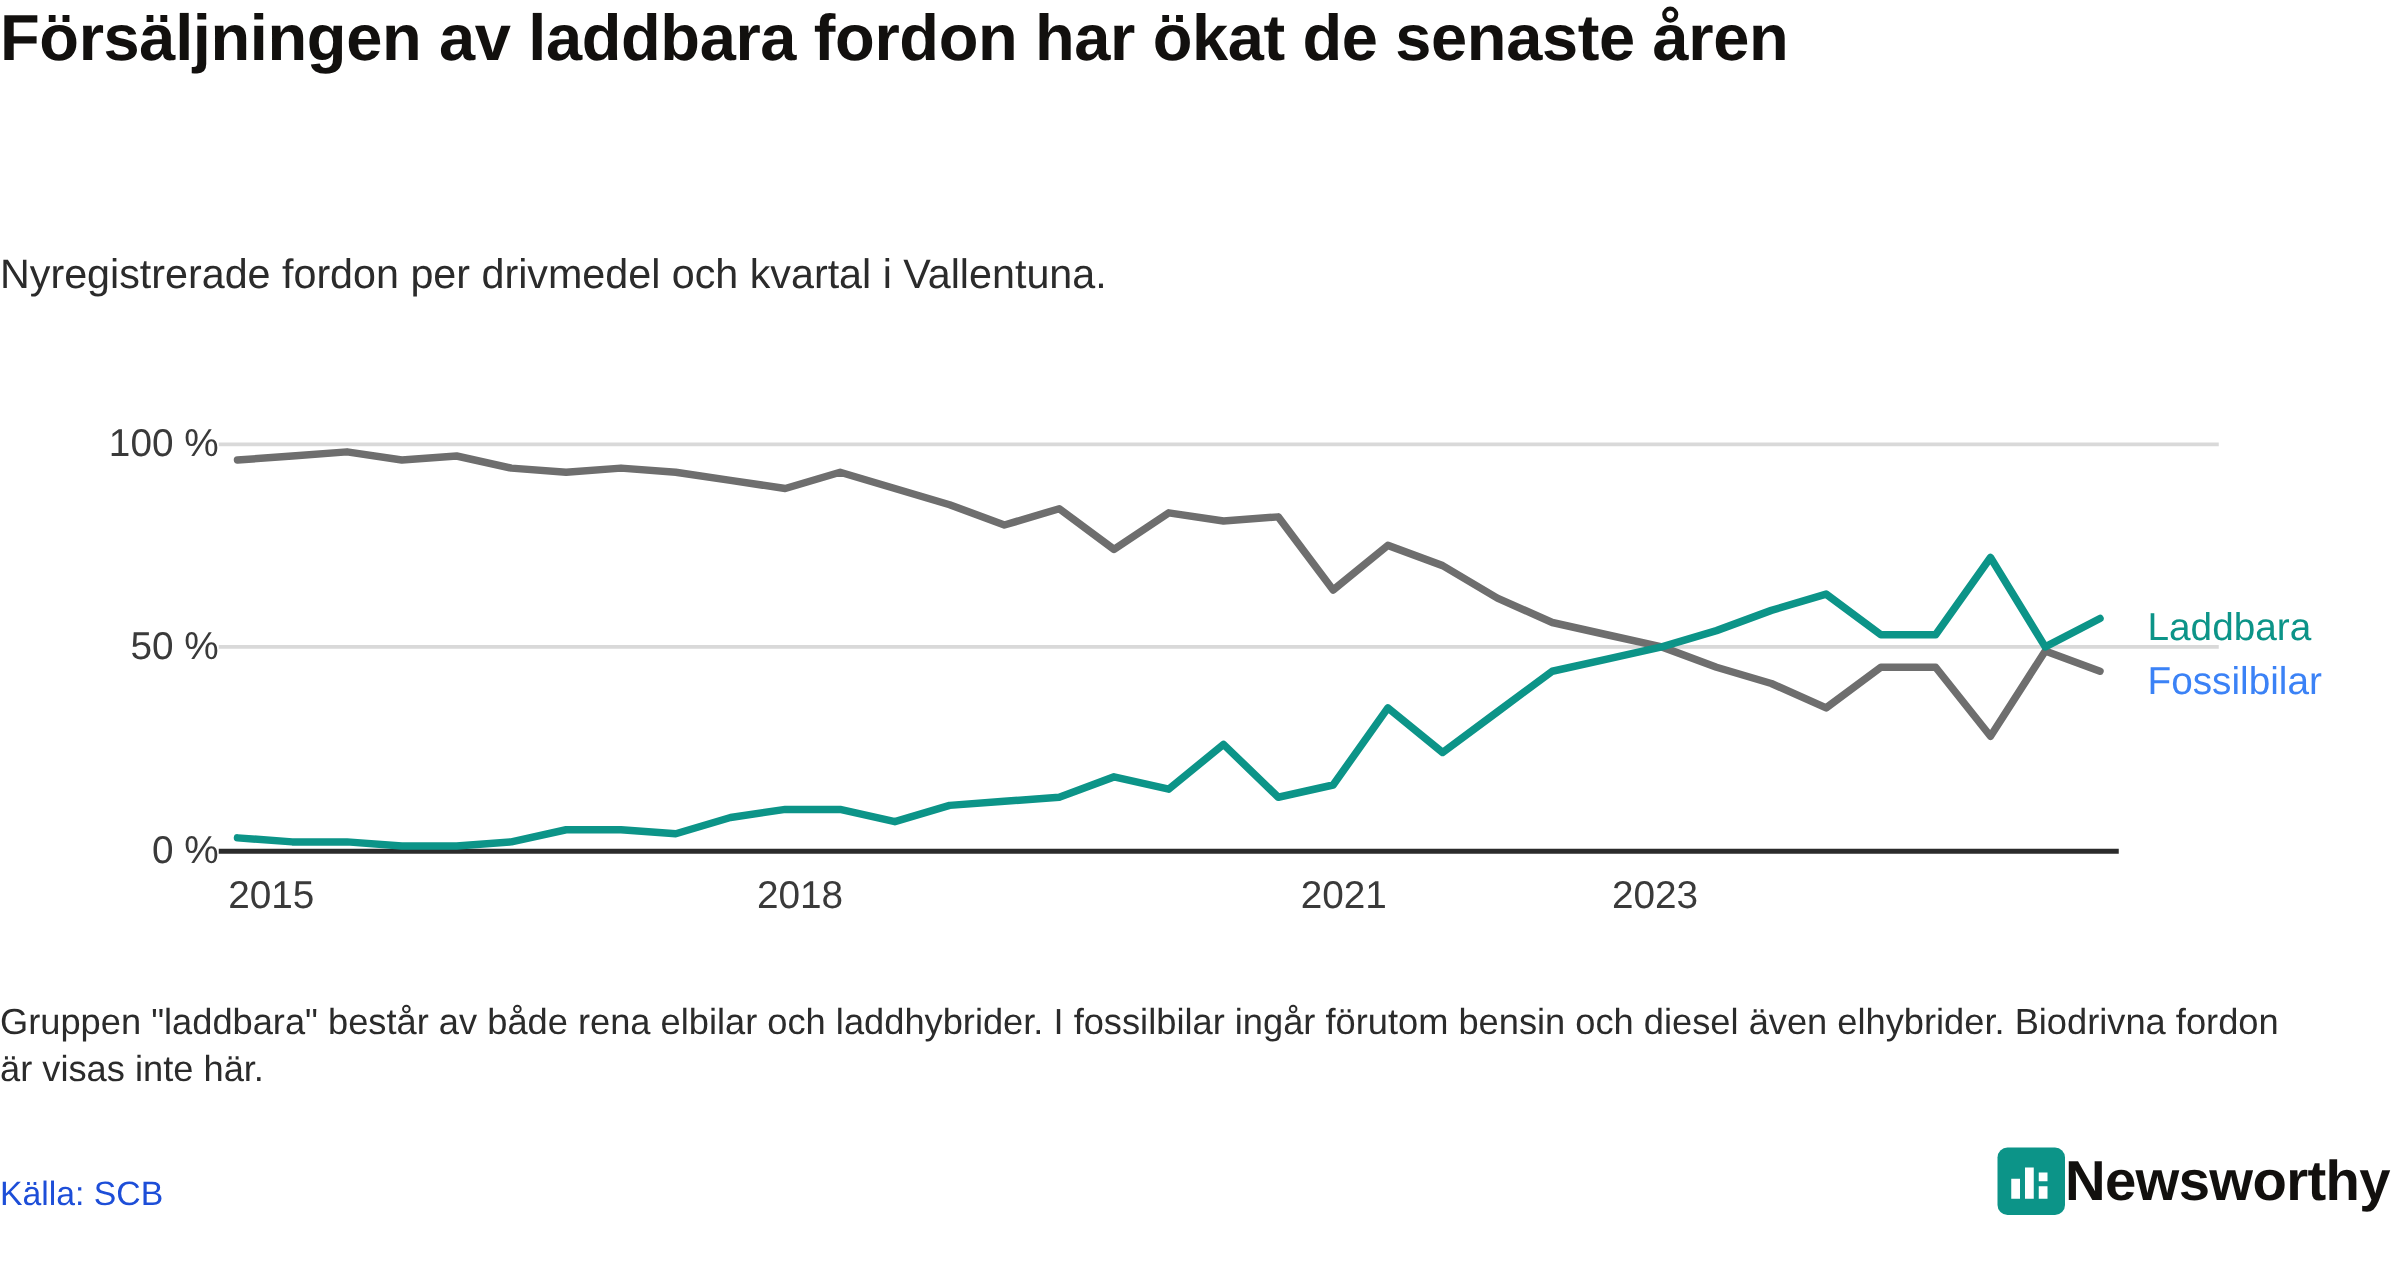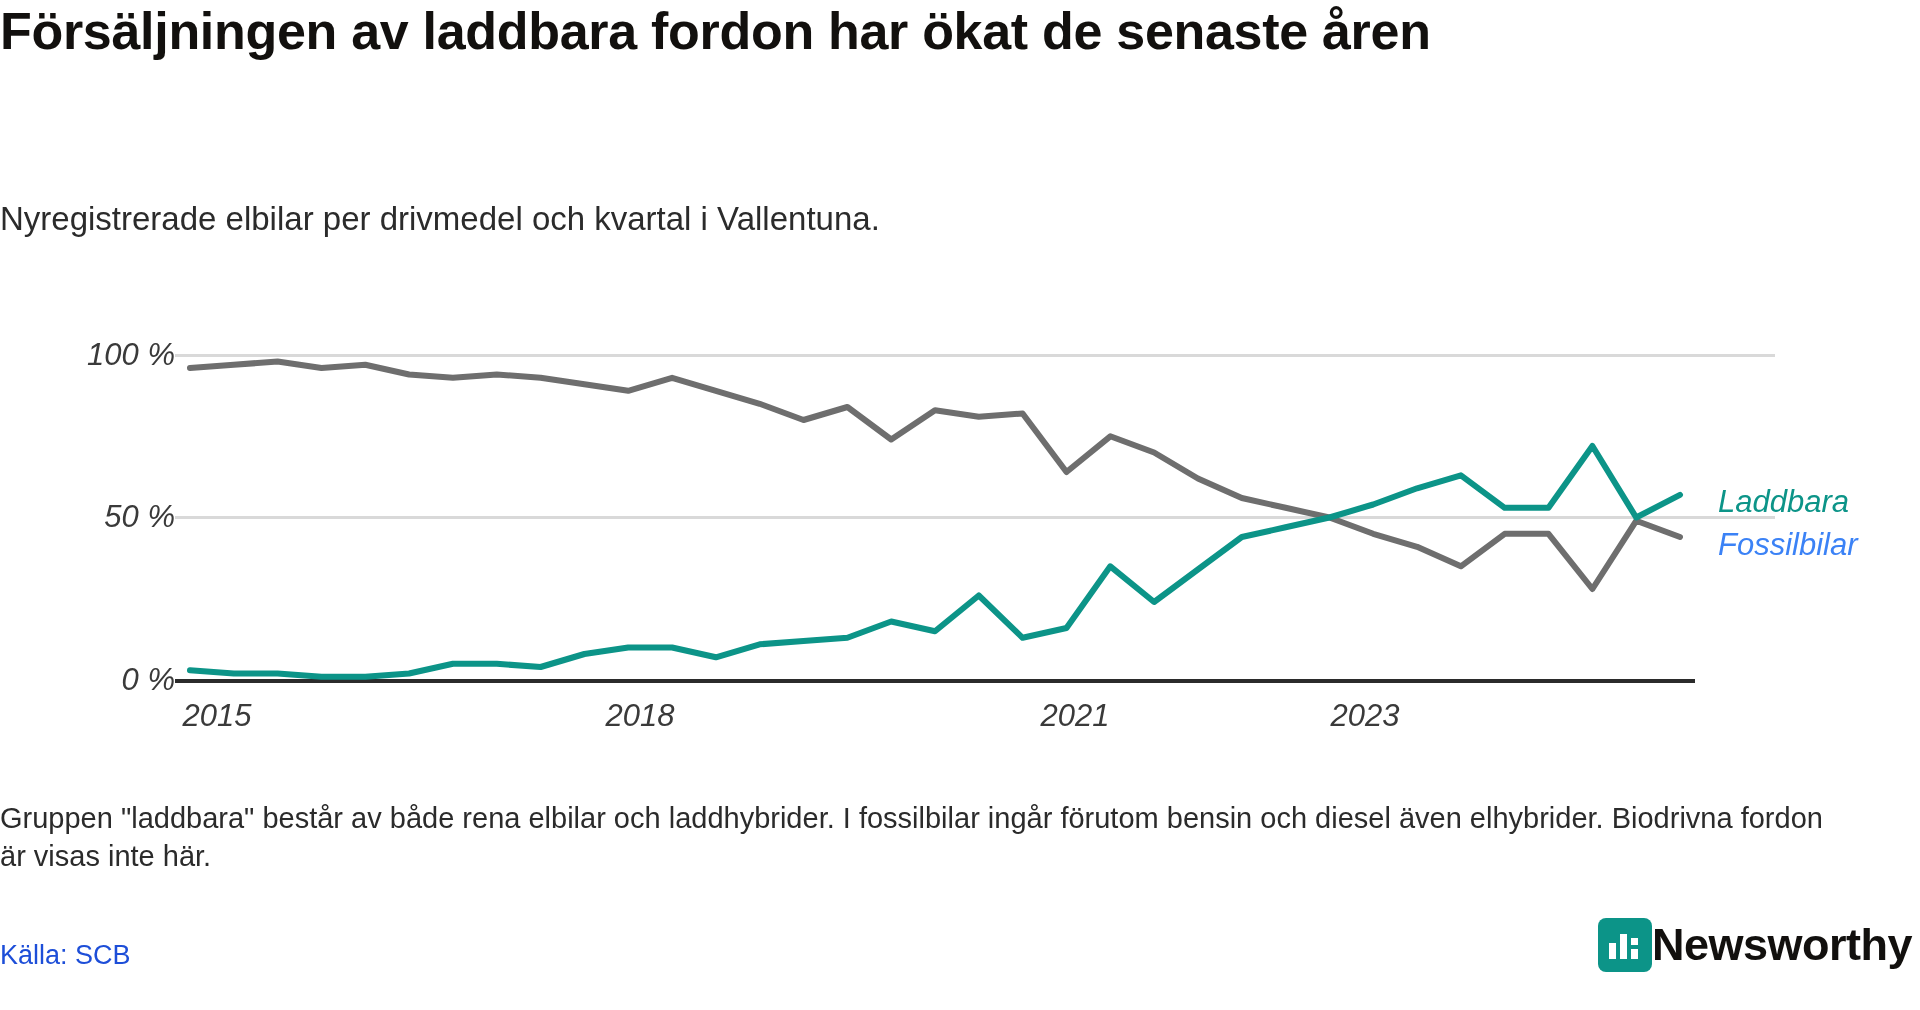--- a/index.html
+++ b/index.html
@@ -40,21 +40,20 @@
     font-size: 33px;
     font-weight: normal;
     color: #2b2b2b;
   }
   .chart-area {
     position: absolute;
     left: 0px;
     top: 300px;
     width: 1920px;
     height: 460px;
-    font-style: italic;
   }
   .plot {
     position: absolute;
     left: 175px;
     top: 55px;
     width: 1520px;
     height: 325px;
   }
   .gridline {
     position: absolute;
@@ -150,21 +149,21 @@
     color: #12100e;
     letter-spacing: -0.5px;
   }
 </style>
 </head>
 <body>
 
 <div class="page">
 
   <div class="title">Försäljningen av laddbara fordon har ökat de senaste åren</div>
-  <div class="subtitle">Nyregistrerade elbilar per drivmedel och kvartal i Vallentuna.</div>
+  <div class="subtitle">Nyregistrerade fordon per drivmedel och kvartal i Vallentuna.</div>
 
   <div class="chart-area">
 
     <div class="ylabel" style="top:55px;">100 %</div>
     <div class="ylabel" style="top:217px;">50 %</div>
     <div class="ylabel" style="top:380px;">0 %</div>
 
     <div class="gridline" style="left:175px; top:54px;"></div>
     <div class="gridline" style="left:175px; top:216px;"></div>
     <div class="axisline" style="left:175px; top:379px;"></div>
@@ -172,21 +171,21 @@
     <div class="plot">
       <svg class="lines" width="1520" height="325" viewBox="0 0 1520 325" preserveAspectRatio="none">
         <polyline id="line-fossil" fill="none" stroke="#6e6e6e" stroke-width="6" stroke-linejoin="round" stroke-linecap="round" points="15.0,13.0 58.8,9.8 102.6,6.5 146.5,13.0 190.3,9.8 234.1,19.5 277.9,22.8 321.8,19.5 365.6,22.8 409.4,29.3 453.2,35.8 497.1,22.8 540.9,35.8 584.7,48.8 628.5,65.0 672.4,52.0 716.2,84.5 760.0,55.3 803.8,61.8 847.6,58.5 891.5,117.0 935.3,81.3 979.1,97.5 1022.9,123.5 1066.8,143.0 1110.6,152.8 1154.4,162.5 1198.2,178.8 1242.1,191.8 1285.9,211.3 1329.7,178.8 1373.5,178.8 1417.4,234.0 1461.2,165.8 1505.0,182.0"></polyline>
         <polyline id="line-laddbara" fill="none" stroke="#0c9488" stroke-width="6" stroke-linejoin="round" stroke-linecap="round" points="15.0,315.3 58.8,318.5 102.6,318.5 146.5,321.8 190.3,321.8 234.1,318.5 277.9,308.8 321.8,308.8 365.6,312.0 409.4,299.0 453.2,292.5 497.1,292.5 540.9,302.3 584.7,289.3 628.5,286.0 672.4,282.8 716.2,266.5 760.0,276.3 803.8,240.5 847.6,282.8 891.5,273.0 935.3,211.3 979.1,247.0 1022.9,214.5 1066.8,182.0 1110.6,172.3 1154.4,162.5 1198.2,149.5 1242.1,133.3 1285.9,120.3 1329.7,152.8 1373.5,152.8 1417.4,91.0 1461.2,162.5 1505.0,139.8"></polyline>
       </svg>
     </div>
 
     <div class="xlabel" style="left:217px; top:398px;">2015</div>
     <div class="xlabel" style="left:640px; top:398px;">2018</div>
     <div class="xlabel" style="left:1075px; top:398px;">2021</div>
-    <div class="xlabel" style="left:1365px; top:398px;text-align:right;">2023</div>
+    <div class="xlabel" style="left:1324px; top:398px;text-align:right;">2023</div>
 
     <div class="serieslabel label-laddbara" style="left:1718px; top:202px;">Laddbara</div>
     <div class="serieslabel label-fossil" style="left:1718px; top:245px;">Fossilbilar</div>
   </div>
 
   <div class="footnote">Gruppen "laddbara" består av både rena elbilar och laddhybrider. I fossilbilar ingår förutom bensin och diesel även elhybrider. Biodrivna fordon är visas inte här.</div>
   <div class="source">Källa: SCB</div>
 
   <div class="brand">
     <span class="brand-mark">

